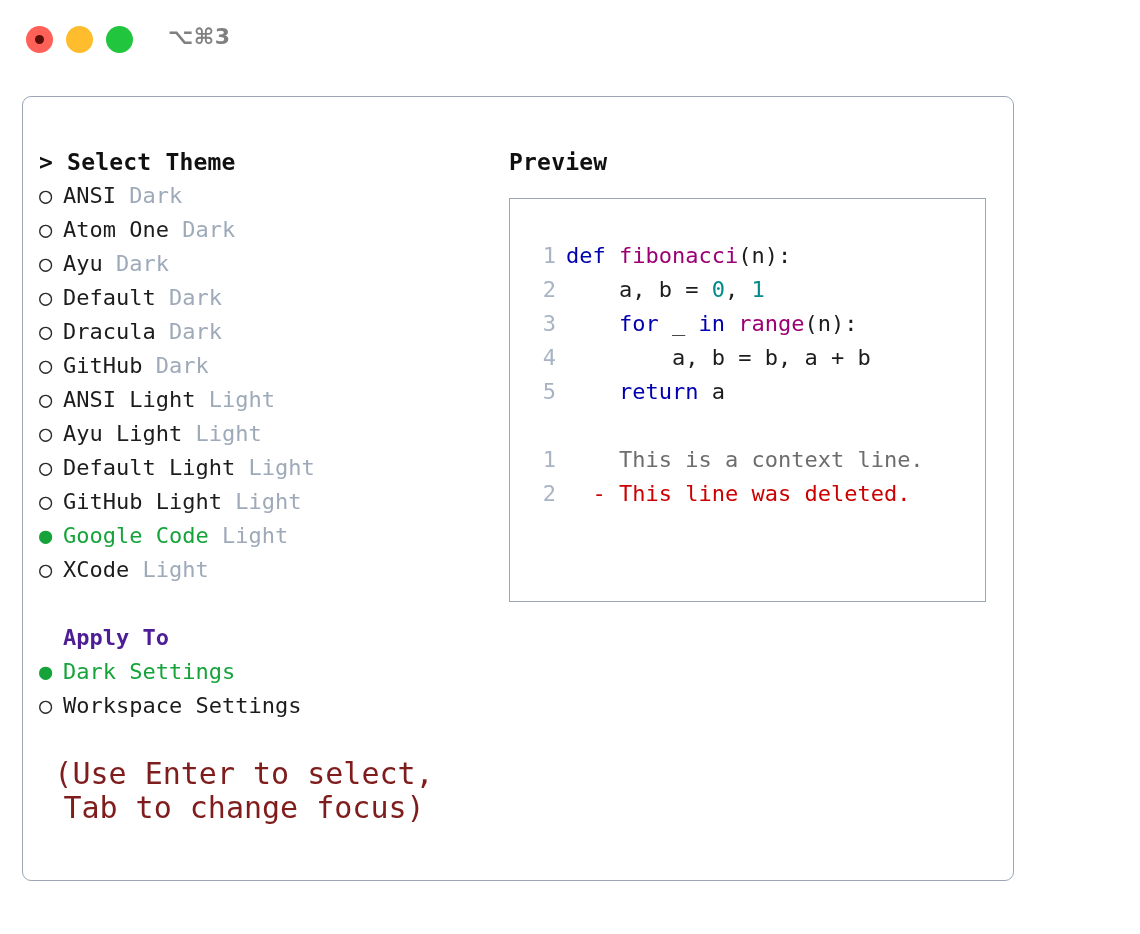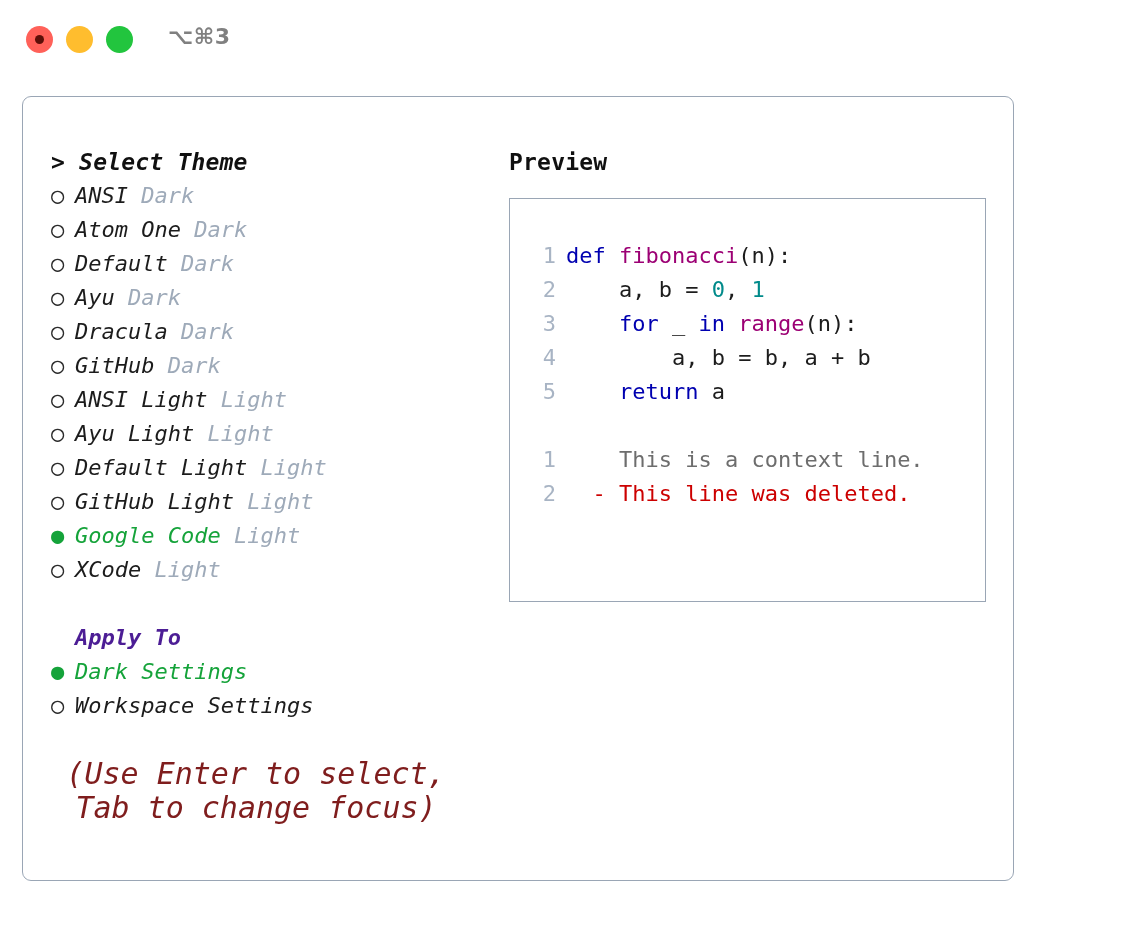--- a/index.html
+++ b/index.html
@@ -71,24 +71,23 @@
     width: 992px;
     height: 785px;
     border: 1.5px solid #9aa6b5;
     border-radius: 9px;
     background: #ffffff;
   }
 
   
   #left-col {
     position: absolute;
-    left: 28px;
+    left: 16px;
     top: 48px;
     width: 450px;
-    font-style: italic;
   }
   .row {
     height: 34px;
     line-height: 34px;
     white-space: pre;
     font-size: 22px;
     color: #1c1c1c;
   }
   #select-theme-header {
     font-weight: 700;
@@ -181,22 +180,22 @@
     <div id="shortcut">⌥⌘3</div>
   </div>
 
   <div id="panel">
 
     <div id="left-col">
       <div class="row" id="select-theme-header">&gt; Select Theme</div>
       <div id="theme-list">
           <div class="row"><span class="bullet">○</span><span class="theme-name">ANSI</span> <span class="theme-tag">Dark</span></div>
           <div class="row"><span class="bullet">○</span><span class="theme-name">Atom One</span> <span class="theme-tag">Dark</span></div>
+          <div class="row"><span class="bullet">○</span><span class="theme-name">Ayu</span> <span class="theme-tag">Dark</span></div>
           <div class="row"><span class="bullet">○</span><span class="theme-name">Default</span> <span class="theme-tag">Dark</span></div>
-          <div class="row"><span class="bullet">○</span><span class="theme-name">Ayu</span> <span class="theme-tag">Dark</span></div>
           <div class="row"><span class="bullet">○</span><span class="theme-name">Dracula</span> <span class="theme-tag">Dark</span></div>
           <div class="row"><span class="bullet">○</span><span class="theme-name">GitHub</span> <span class="theme-tag">Dark</span></div>
           <div class="row"><span class="bullet">○</span><span class="theme-name">ANSI Light</span> <span class="theme-tag">Light</span></div>
           <div class="row"><span class="bullet">○</span><span class="theme-name">Ayu Light</span> <span class="theme-tag">Light</span></div>
           <div class="row"><span class="bullet">○</span><span class="theme-name">Default Light</span> <span class="theme-tag">Light</span></div>
           <div class="row"><span class="bullet">○</span><span class="theme-name">GitHub Light</span> <span class="theme-tag">Light</span></div>
           <div class="row selected"><span class="bullet">●</span><span class="theme-name">Google Code</span> <span class="theme-tag">Light</span></div>
           <div class="row"><span class="bullet">○</span><span class="theme-name">XCode</span> <span class="theme-tag">Light</span></div>
         </div>
 

